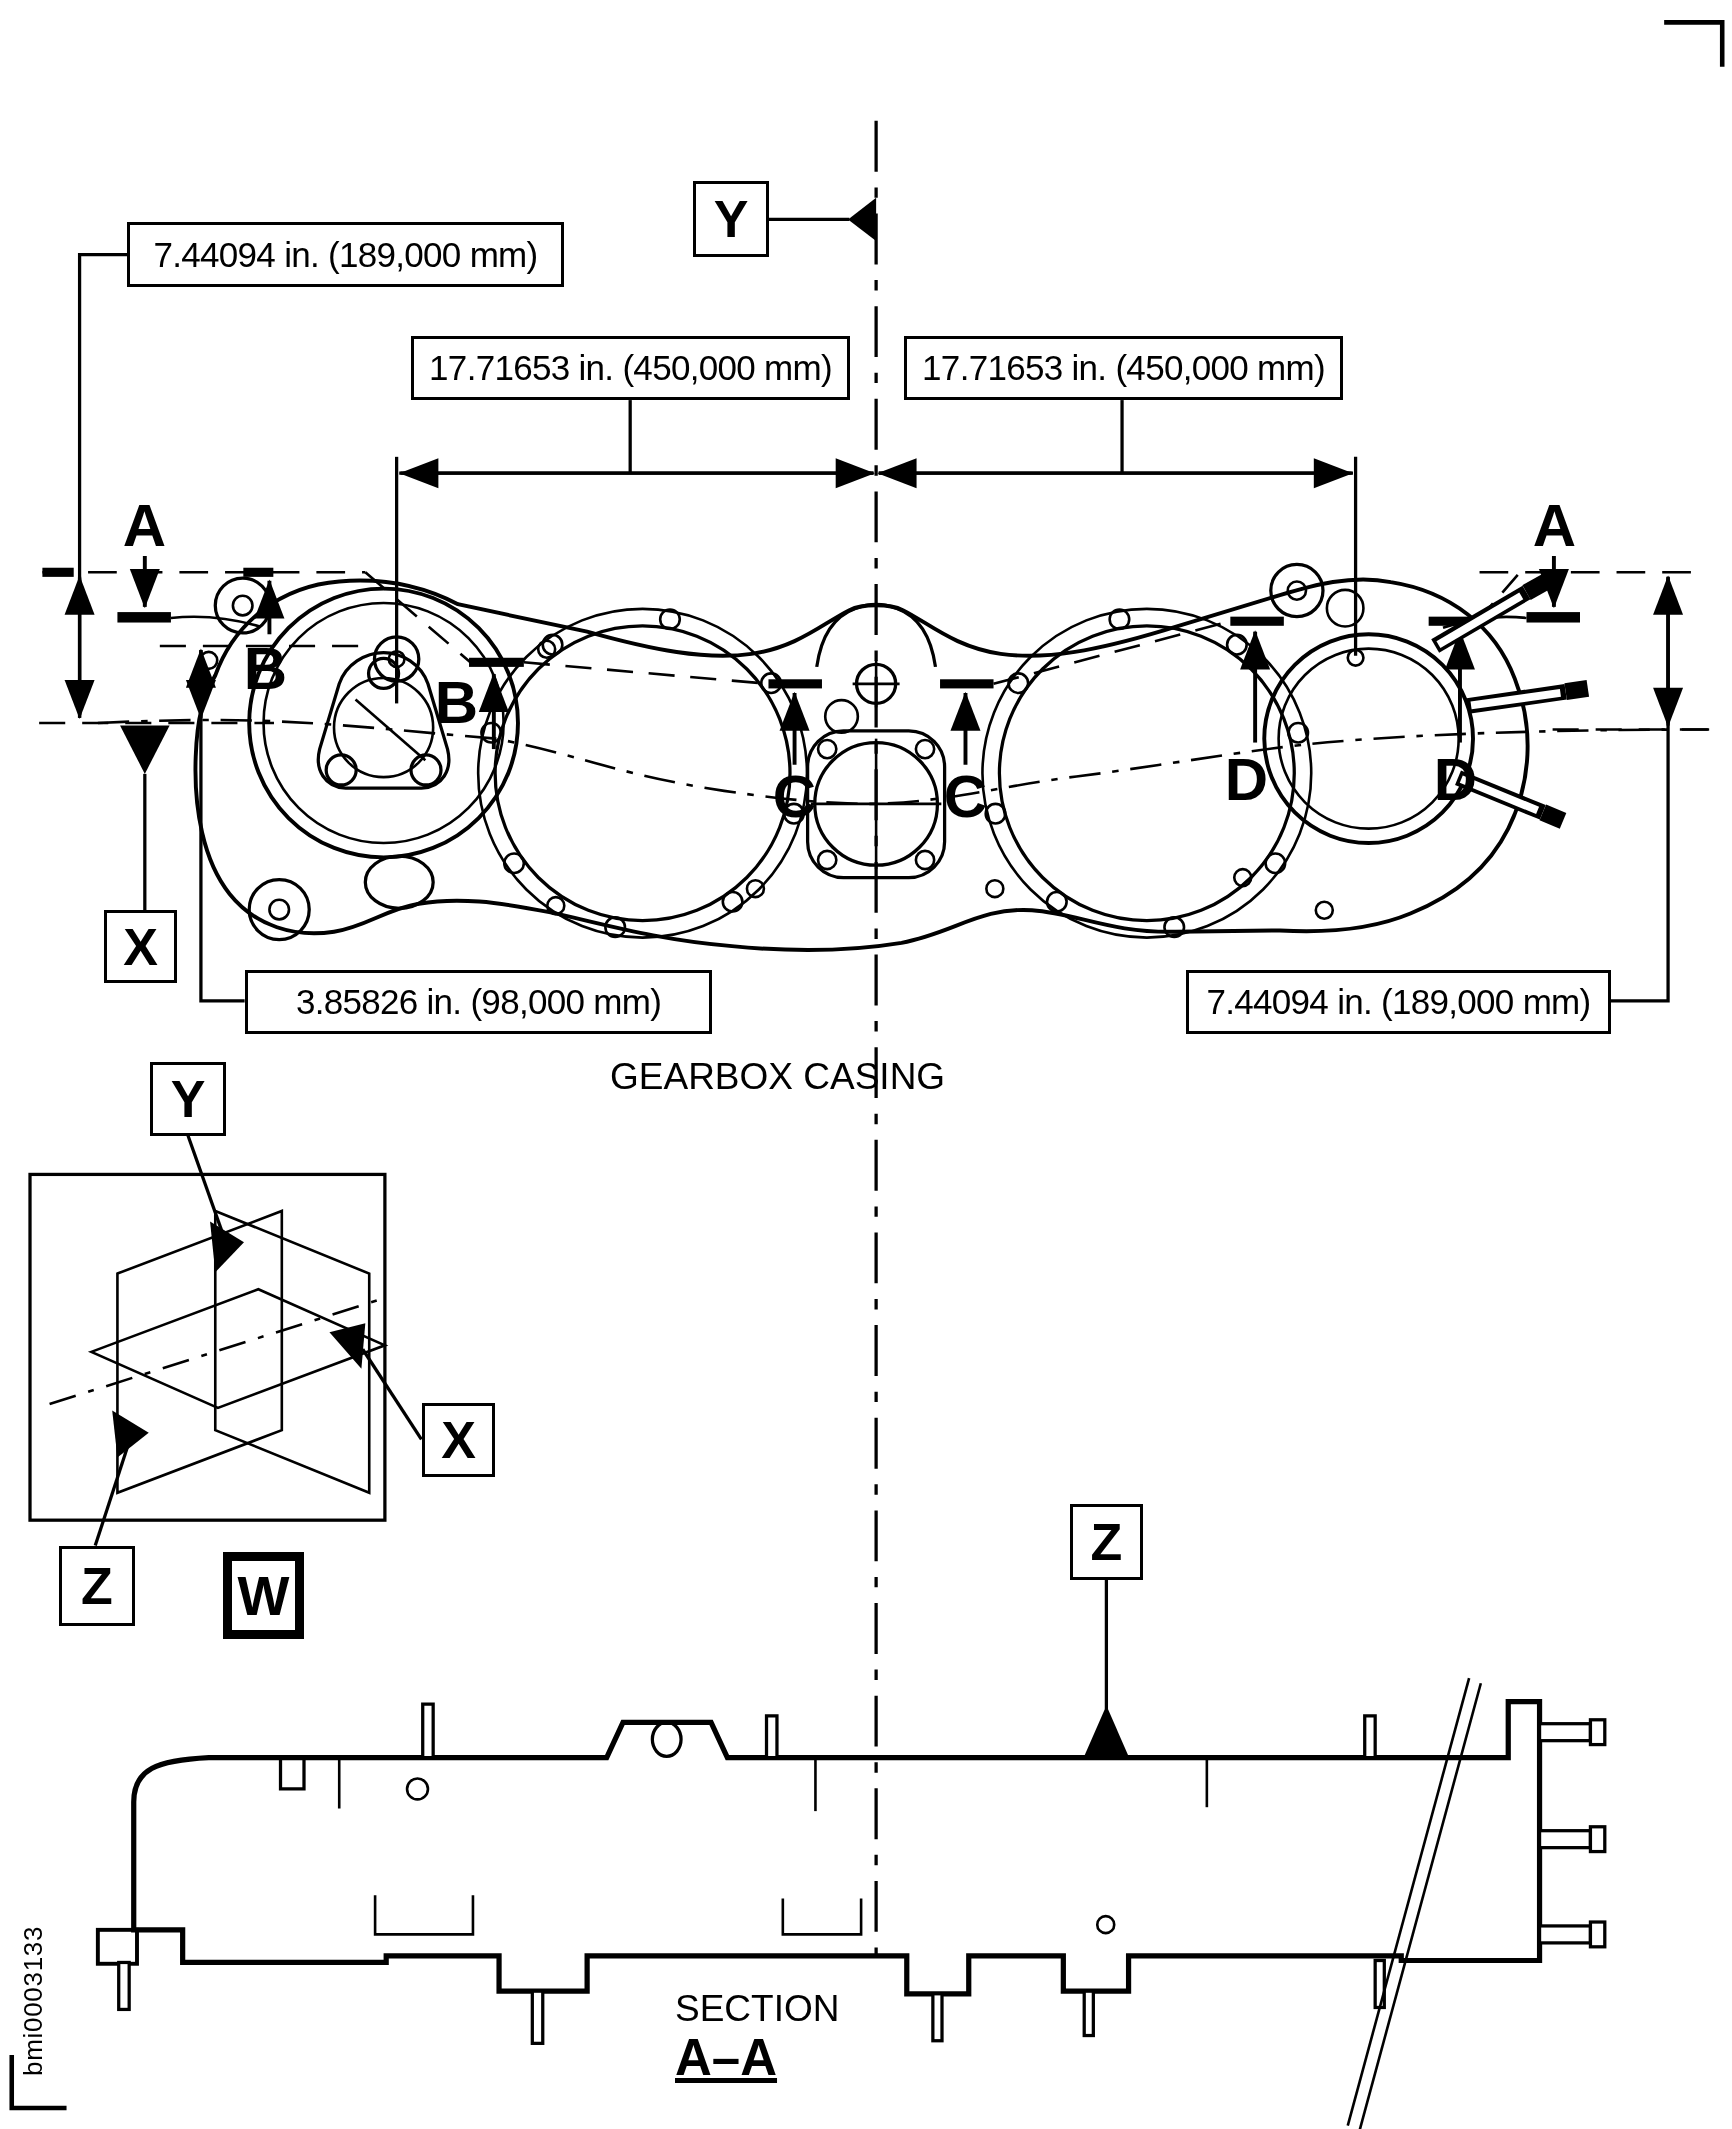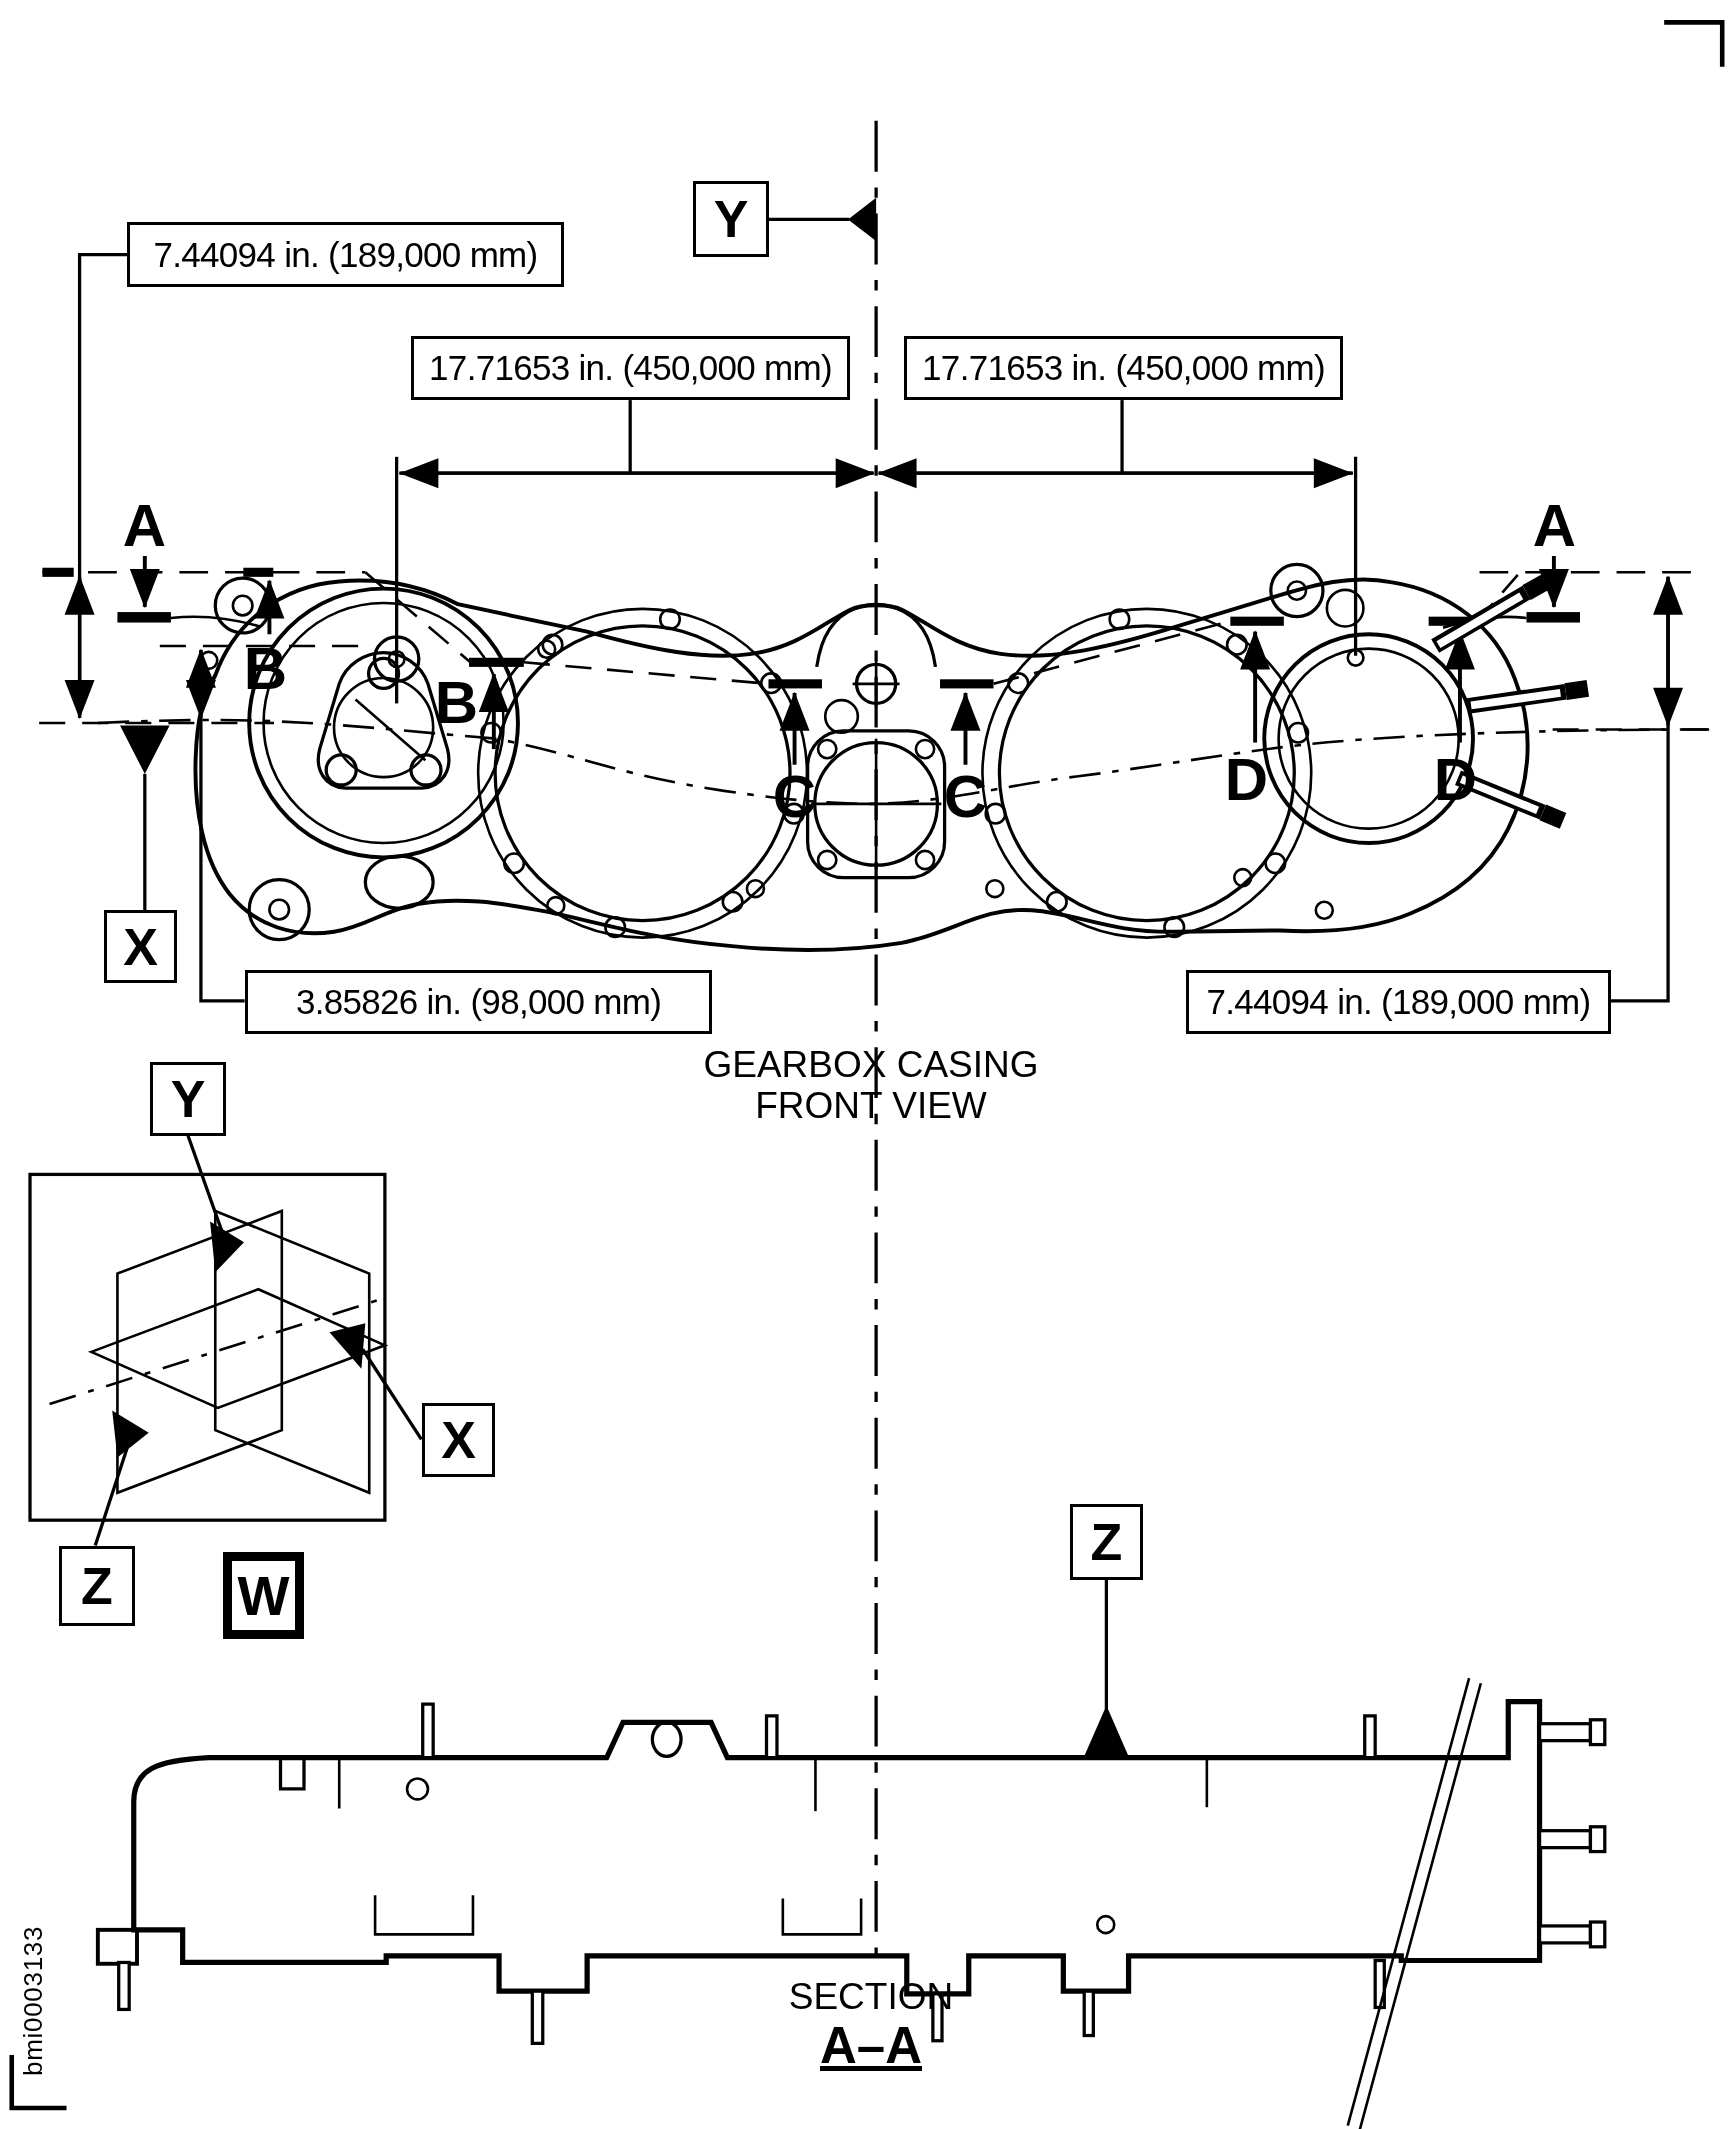--- a/index.html
+++ b/index.html
@@ -9,21 +9,21 @@
   .abs{position:absolute;box-sizing:border-box;}
   
   .dimbox{border:3.9px solid #000;background:#fff;display:flex;align-items:center;justify-content:center;
           font-size:35px;letter-spacing:-0.7px;white-space:nowrap;}
   
   .lbox{border:3.9px solid #000;background:#fff;display:flex;align-items:center;justify-content:center;
         font-size:52px;font-weight:bold;}
   .lbox.thick{border-width:9px;font-size:55px;}
   
   .letter{display:flex;align-items:center;justify-content:center;font-size:60px;font-weight:bold;line-height:1;}
-  .cap{ text-align:center;font-size:37px;letter-spacing:0;}
+  .cap{ text-align:left;font-size:37px;letter-spacing:0;margin-top:12px;}
   .cap.bold{font-size:51px;font-weight:bold;text-decoration:underline;}
   .code{position:absolute;left:18px;top:2076px;transform-origin:0 0;transform:rotate(-90deg);
         font-size:26px;letter-spacing:0.7px;}
   .ln{stroke:#000;fill:none;}
 </style>
 </head>
 <body>
 
 <div id="stage">
 
@@ -299,20 +299,19 @@
 <div class="abs letter" style="left:1204px;top:750px;width:85px;height:60px;">D</div>
 <div class="abs letter" style="left:1413px;top:750px;width:85px;height:60px;">D</div>
 
 <div class="abs dimbox" style="left:127px;top:222px;width:437px;height:65px;">7.44094 in. (189,000 mm)</div>
 <div class="abs dimbox" style="left:411px;top:336px;width:439px;height:64px;">17.71653 in. (450,000 mm)</div>
 <div class="abs dimbox" style="left:904px;top:336px;width:439px;height:64px;">17.71653 in. (450,000 mm)</div>
 <div class="abs dimbox" style="left:245px;top:970px;width:467px;height:64px;">3.85826 in. (98,000 mm)</div>
 <div class="abs dimbox" style="left:1186px;top:970px;width:425px;height:64px;">7.44094 in. (189,000 mm)</div>
 
 <div class="abs cap" style="left:610px;top:1044px;width:522px;">GEARBOX CASING</div>
-<div class="abs cap" style="left:610px;top:1085px;width:522px;">FRONT VIEW</div>
 <div class="abs cap" style="left:675px;top:1976px;width:392px;">SECTION</div>
 <div class="abs cap bold" style="left:675px;top:2016px;width:392px;">A–A</div>
 
 <div class="code">bmi0003133</div>
 
 </div>
 
 
 </body></html>

